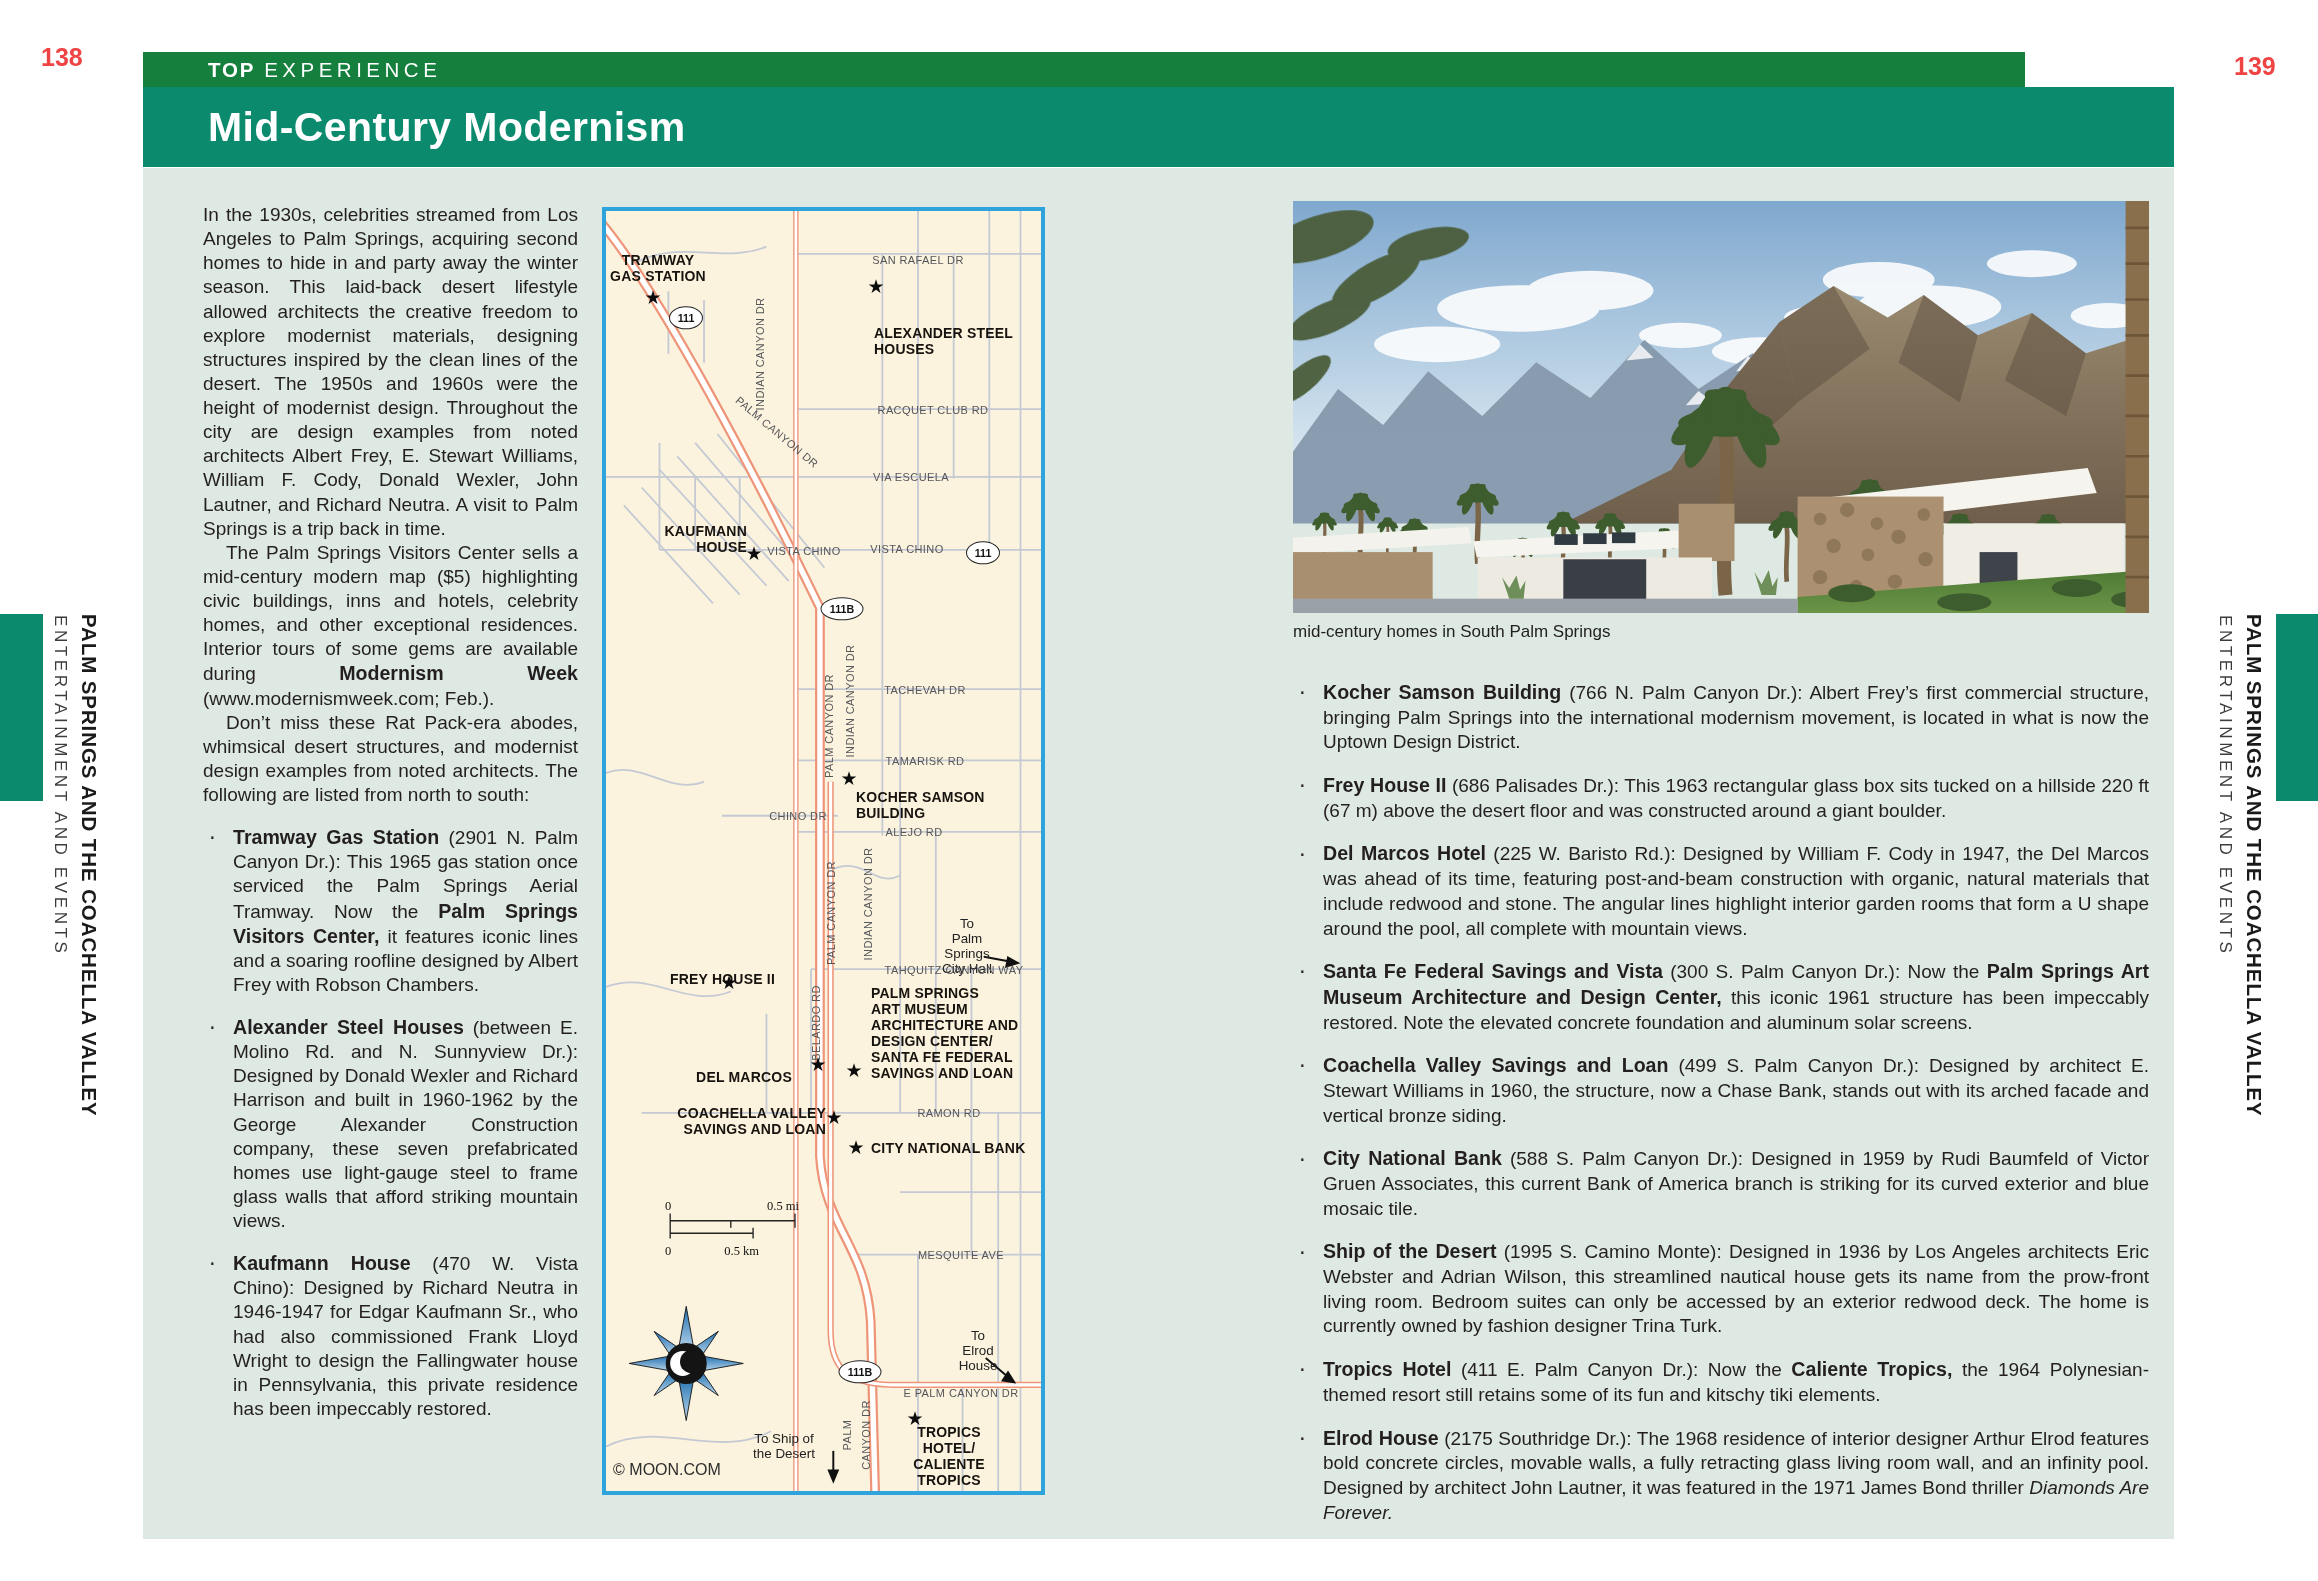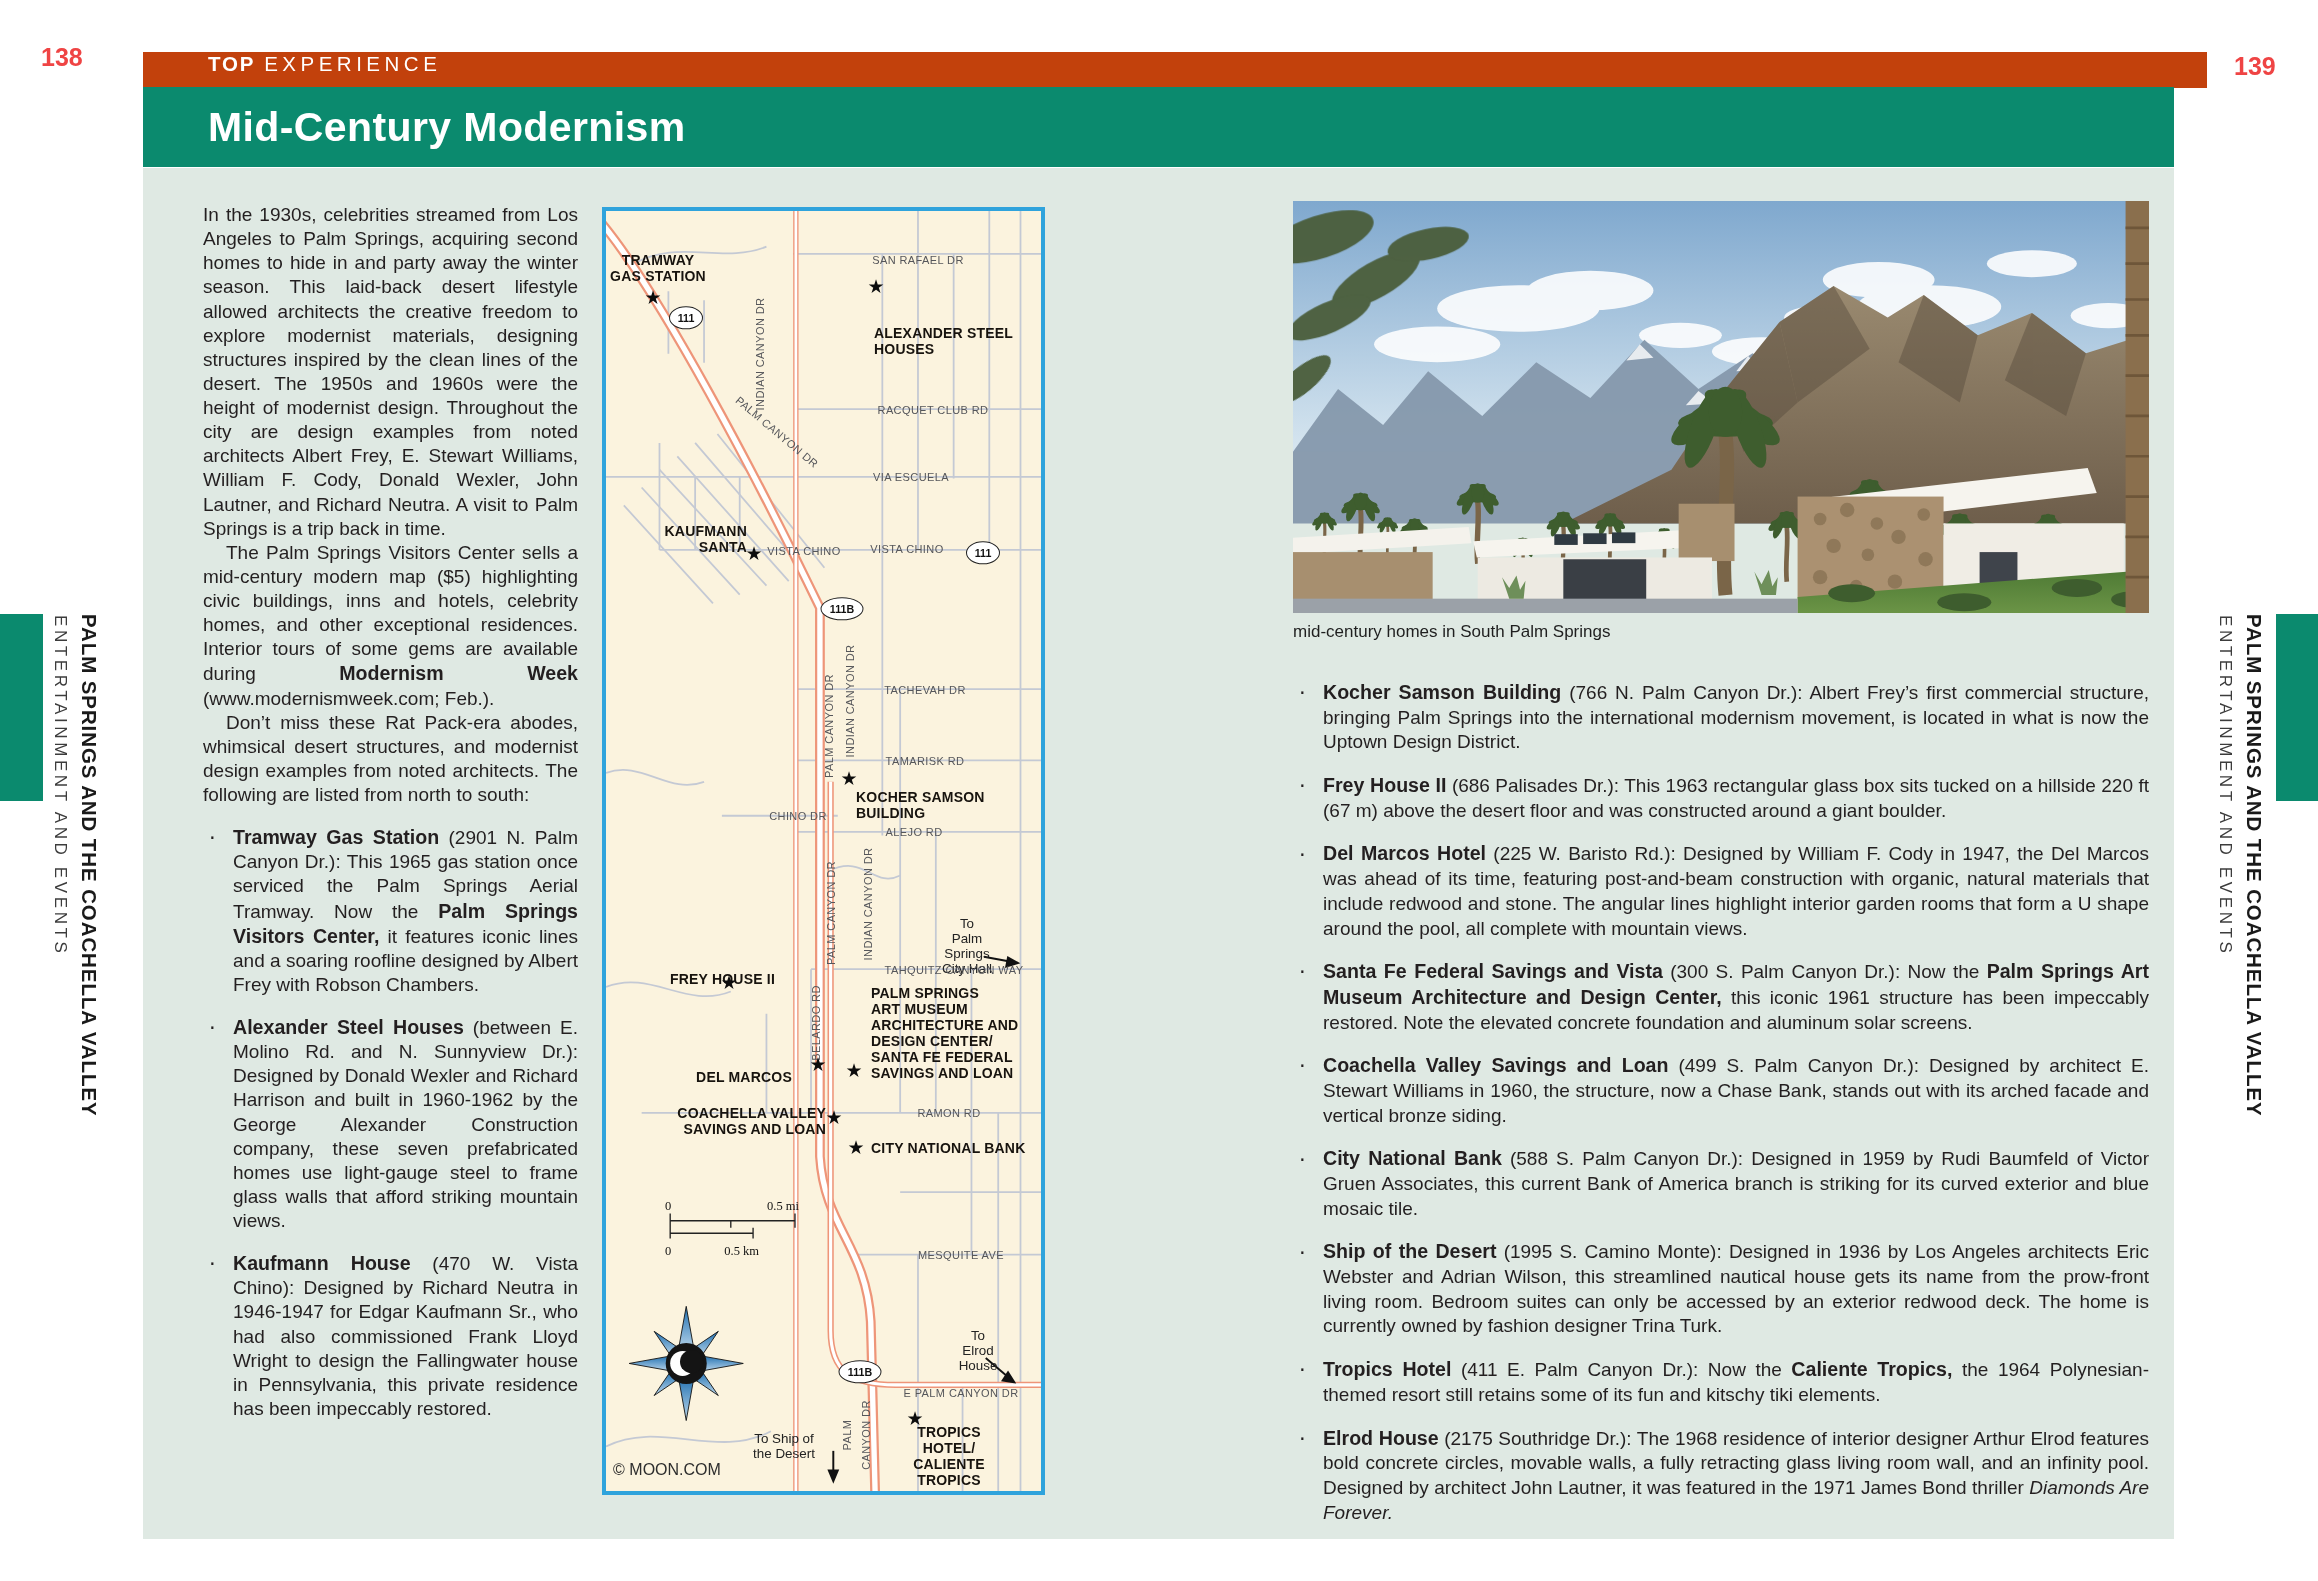--- a/index.html
+++ b/index.html
@@ -2,22 +2,22 @@
 <html style="font-size:14.3px"><head>
 <meta charset="utf-8">
 <style>
   html,body{margin:0;padding:0;background:#fff;}
   .page{position:relative;width:2319px;height:1581px;background:#ffffff;
         font-family:"Liberation Sans",sans-serif;color:#231f20;overflow:hidden;}
   .abs{position:absolute;}
 
   
   .pagenum{font-size:25px;font-weight:700;color:#ef4444;}
-  .band-yellow{left:143px;top:52px;width:2064px;height:36px;background:#c2410c;
-               display:flex;align-items:flex-start;padding-left:65px;box-sizing:border-box;}
+  .band-yellow{left:143px;top:52px;width:1882px;height:36px;background:#15803d;
+               display:flex;align-items:center;padding-left:65px;box-sizing:border-box;}
   .kicker{color:#fff;font-size:20.5px;letter-spacing:4.5px;}
   .kicker .kb{font-weight:700;letter-spacing:1.8px;margin-right:9px;}
   .band-teal{left:143px;top:87px;width:2031px;height:80px;background:#0B8A6E;
              display:flex;align-items:center;padding-left:65px;box-sizing:border-box;}
   .title{color:#fff;font-size:41px;font-weight:700;letter-spacing:0.4px;}
   .content-bg{left:143px;top:168px;width:2031px;height:1371px;background:#DFE9E3;}
 
   
   .spine-block{width:43px;height:187px;background:#0B8A6E;}
   .spine-text{writing-mode:vertical-rl;white-space:nowrap;}
@@ -162,21 +162,21 @@
         <div class="ml ml-poi anchor-cx" style="left: 52px; top: 41px;">TRAMWAY
 GAS STATION</div>
         <div class="ml ml-street anchor-cx" style="left: 312px; top: 43px;">SAN RAFAEL DR</div>
         <div class="ml ml-poi" style="left: 268px; top: 86px; margin-top: 28px;">ALEXANDER STEEL
 HOUSES</div>
         <div class="ml ml-street" style="left: 154px; top: 143px; transform: translate(-50%, -50%) rotate(-90deg);">INDIAN CANYON DR</div>
         <div class="ml ml-street" style="left: 171px; top: 221px; transform: translate(-50%, -50%) rotate(40deg);">PALM CANYON DR</div>
         <div class="ml ml-street anchor-cx" style="left: 327px; top: 193px;">RACQUET CLUB RD</div>
         <div class="ml ml-street anchor-cx" style="left: 305px; top: 260px;">VIA ESCUELA</div>
         <div class="ml ml-poi anchor-tr" style="left: 141px; top: 312px;">KAUFMANN
-SANTA</div>
+HOUSE</div>
         <div class="ml ml-street anchor-cx" style="left: 198px; top: 334px;">VISTA CHINO</div>
         <div class="ml ml-street anchor-cx" style="left: 301px; top: 332px;">VISTA CHINO</div>
         <div class="ml ml-street anchor-cx" style="left: 319px; top: 473px;">TACHEVAH DR</div>
         <div class="ml ml-street" style="left: 223px; top: 515px; transform: translate(-50%, -50%) rotate(-90deg);">PALM CANYON DR</div>
         <div class="ml ml-street" style="left: 244px; top: 490px; transform: translate(-50%, -50%) rotate(-90deg);">INDIAN CANYON DR</div>
         <div class="ml ml-street anchor-cx" style="left: 319px; top: 544px;">TAMARISK RD</div>
         <div class="ml ml-poi" style="left: 250px; top: 578px;">KOCHER SAMSON
 BUILDING</div>
         <div class="ml ml-street anchor-cx" style="left: 192px; top: 599px;">CHINO DR</div>
         <div class="ml ml-street anchor-cx" style="left: 308px; top: 615px;">ALEJO RD</div>

